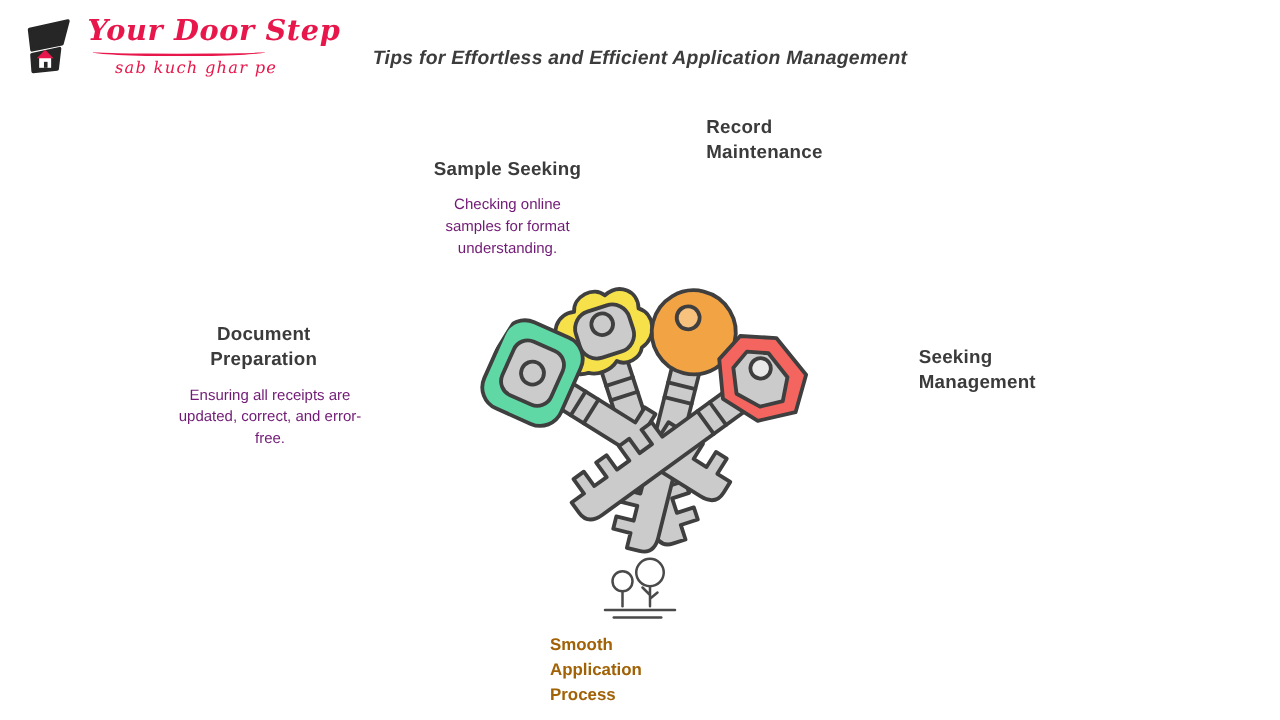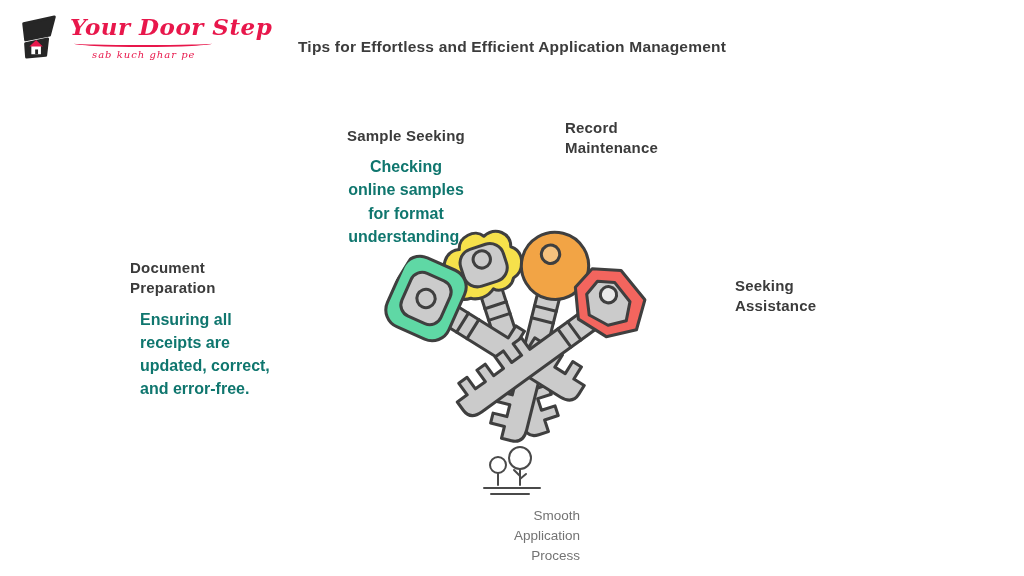--- a/index.html
+++ b/index.html
@@ -11,64 +11,64 @@
   
   .logo { position:absolute; left:16px; top:12px; display:flex; align-items:center; gap:8px; }
   .logo-text { display:flex; flex-direction:column; }
   .logo-name {
     font-family:"DejaVu Serif", serif; font-style:italic; font-weight:bold;
     font-size:23px; line-height:1.1; color:currentColor; letter-spacing:.5px;
   }
   .logo-underline { width:138px; height:5px; border-bottom:2px solid currentColor; border-radius:50%; margin:0 0 2px 4px; }
   .logo-tagline {
     font-family:"DejaVu Serif", serif; font-style:italic;
-    font-size:10px; color:currentColor; margin-left:22px; letter-spacing:1px;
+    font-size:13px; color:currentColor; margin-left:22px; letter-spacing:1px;
   }
 
   
   .title {
     position:absolute; left:0; right:0; top:38px; margin:0;
-    text-align:center; font-size:15.5px; font-weight:bold; color:#3c3c3c; letter-spacing:.2px;
+    text-align:center; font-size:15.5px; font-weight:bold; color:#3c3c3c; letter-spacing:.2px;font-style:italic;
   }
 
   
   .tip { position:absolute; }
   .tip h2 {
     margin:0 0 9px; font-size:15px; line-height:1.35; font-weight:bold;
     color:#3b3b3b; white-space:pre-line; letter-spacing:.2px;
   }
-  .tip p { margin:0; font-size:16px; line-height:1.45; color:#0f766e;font-weight:bold; }
+  .tip p { margin:0; font-size:12px; line-height:1.45; color:#701a75; }
 
-  .tip-document { left:130px; top:258px; width:162px; text-align:left; }
+  .tip-document { left:130px; top:258px; width:162px; text-align:center; }
   .tip-document p { margin-left:auto; width:152px; }
   .tip-sample   { left:330px; top:126px; width:152px; text-align:center; }
   .tip-sample p { margin:0 auto; width:118px; }
-  .tip-record   { left:565px; top:118px; width:160px; text-align:left; }
+  .tip-record   { left:565px; top:92px; width:160px; text-align:left; }
   .tip-record p { width:142px; }
   .tip-seeking  { left:735px; top:276px; width:150px; text-align:left; }
   .tip-seeking p{ width:122px; }
 
   
   .key { position:absolute; width:102px; height:220px; }
   .key svg { width:100%; height:100%; display:block; }
   .key.mirror svg { transform:scaleX(-1); }
   .key-green  { left:438px; top:228px; transform:rotate(-58deg); z-index:3; }
   .key-yellow { left:455px; top:224px; transform:rotate(-18deg); z-index:1; }
   .key-orange { left:486px; top:228px; transform:rotate(14deg);  z-index:2; }
   .key-red    { left:498px; top:238px; transform:rotate(54deg);  z-index:4; }
   .k-outline { stroke:#3f3f3f; stroke-width:3; stroke-linejoin:round; stroke-linecap:round; }
   .k-gray { fill:#cbcbcb; }
   .k-head { fill:currentColor; }
 
   
   .tree { position:absolute; left:478px; top:432px; width:68px; height:68px; }
   .center-label {
     position:absolute; left:440px; top:506px; width:140px;
-    text-align:right; font-size:13.5px; line-height:1.48; font-weight:normal;
-    color:#737373; white-space:pre-line;
+    text-align:left; font-size:13.5px; line-height:1.48; font-weight:bold;
+    color:#a16207; white-space:pre-line;
   }
 </style>
 </head>
 <body>
 
 <div class="canvas">
 
   <header class="logo">
     <svg viewBox="0 0 48 52" width="46" height="50" aria-hidden="true">
       <g fill="#262626" stroke="#262626" stroke-width="3" stroke-linejoin="round">
@@ -99,21 +99,21 @@
     <p>Checking online samples for format understanding.</p>
   </section>
 
   <section class="tip tip-record">
     <h2>Record
 Maintenance</h2>
   </section>
 
   <section class="tip tip-seeking">
     <h2>Seeking
-Assistance</h2>
+Management</h2>
   </section>
 
   <div class="key key-green" style="color: rgb(95, 216, 165);">
     <svg viewBox="0 0 100 216" aria-hidden="true">
       <path class="k-outline k-gray" d="M38 60 L38 198 Q38 212 50 212 L60 212 L60 200 L74 200 L74 190 L60 190 L60 178 L74 178 L74 168 L60 168 L60 156 L74 156 L74 146 L60 146 L60 134 L74 134 L74 124 L60 124 L60 60 Z"></path>
       <path class="k-outline" fill="none" d="M38 78 H60 M38 90 H60"></path>
       <g transform="rotate(-8 50 34)">
         <rect class="k-outline k-head" x="13" y="2" width="74" height="66" rx="18"></rect>
         <rect class="k-outline k-gray" x="27" y="14" width="46" height="42" rx="12"></rect>
         <circle class="k-outline k-gray" cx="50" cy="35" r="9"></circle>

